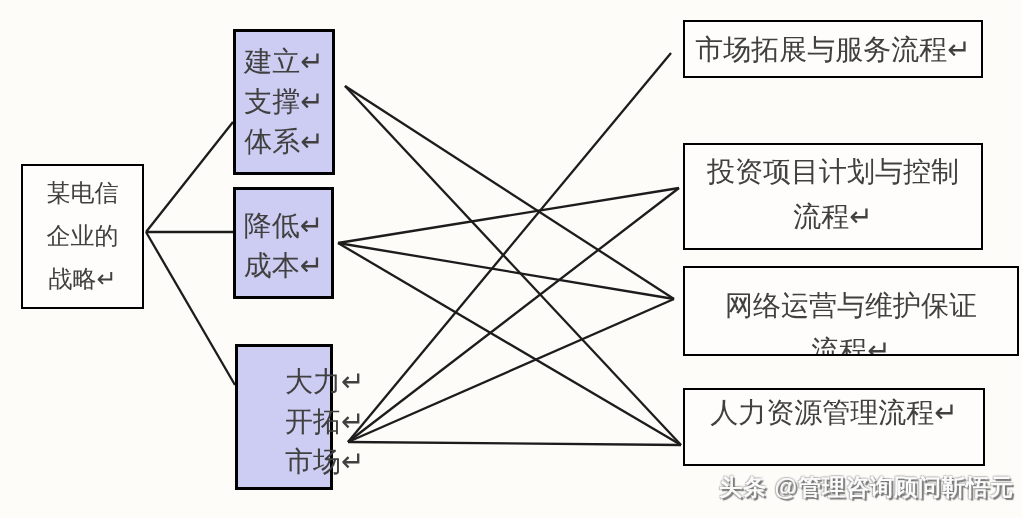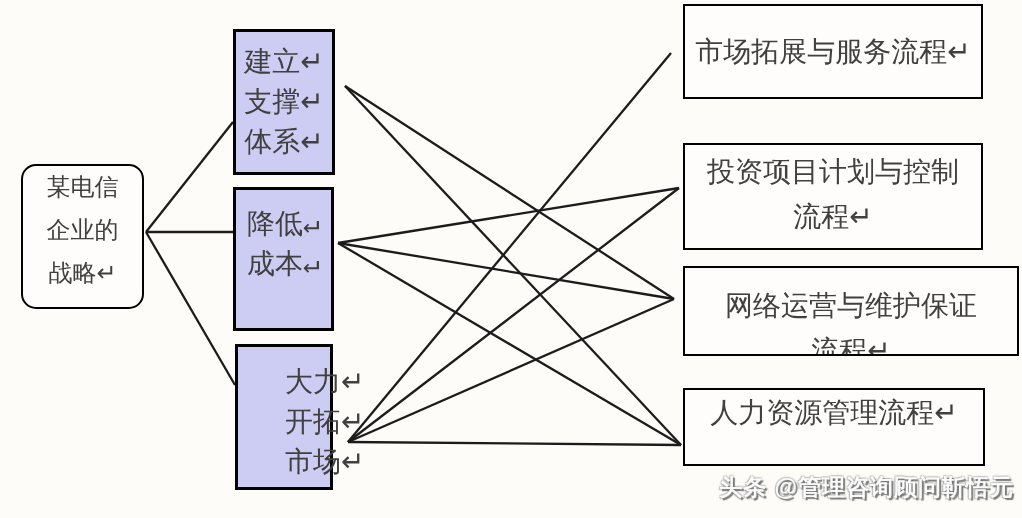--- a/index.html
+++ b/index.html
@@ -23,37 +23,37 @@
     border:2px solid var(--box_border);
     background:var(--process_fill);
     color:#404040;
     text-align:center;
   }
   .node .tl{white-space:nowrap;}
   
   .root-box{
     left:21px;top:164px;width:123px;height:145px;
     font-size:24px;line-height:43px;
-    display:flex;flex-direction:column;justify-content:flex-start;border-radius:15px;
+    display:flex;flex-direction:column;justify-content:center;
   }
   
   .strategy-box{
     background:var(--strategy_fill);
     border-width:3px;
     font-size:28px;line-height:40px;
     width:102px;
   }
   .s1{left:233px;top:29px;height:146px;padding-top:10px;}
-  .s2{left:233px;top:187px;width:101px;height:144px;padding-top:16px;font-family:Liberation Mono, monospace;}
+  .s2{left:233px;top:187px;width:101px;height:112px;padding-top:16px;}
   .s3{left:235px;top:344px;width:98px;height:146px;padding-top:15px;padding-left:47px;}
   
   .process-box{
     width:300px;font-size:28px;line-height:45px;
   }
-  .p1{left:683px;top:4px;height:95px;display:flex;flex-direction:column;justify-content:center;}
+  .p1{left:683px;top:20px;height:58px;display:flex;flex-direction:column;justify-content:center;}
   .p2{left:683px;top:143px;height:107px;padding-top:4px;}
   .p3{left:683px;top:266px;width:336px;height:90px;padding-top:15px;overflow:hidden;}
   .p4{left:683px;top:388px;width:302px;height:78px;display:flex;flex-direction:column;justify-content:flex-start;}
   
   .watermark{
     position:absolute;right:8px;top:472px;
     font-family:"Liberation Sans", sans-serif;
     font-size:23px;font-weight:bold;letter-spacing:1px;
     color:#fbfbfb;
     text-shadow:2px 2px 1px rgba(110,110,110,0.9),

